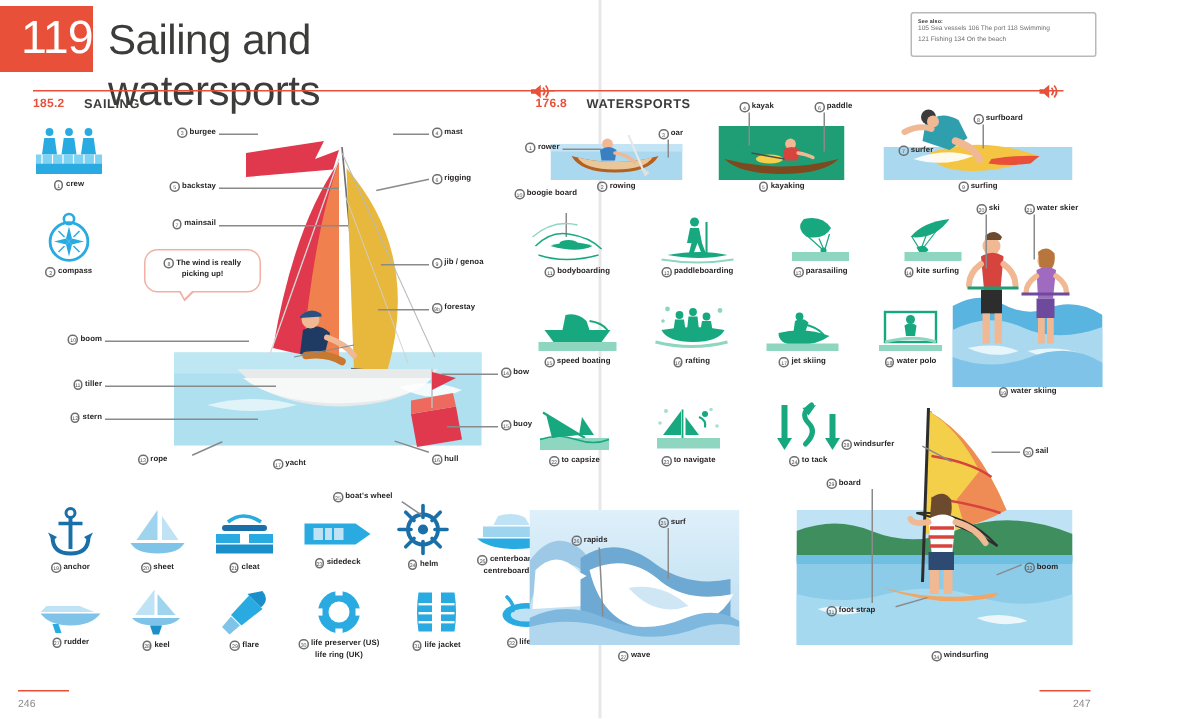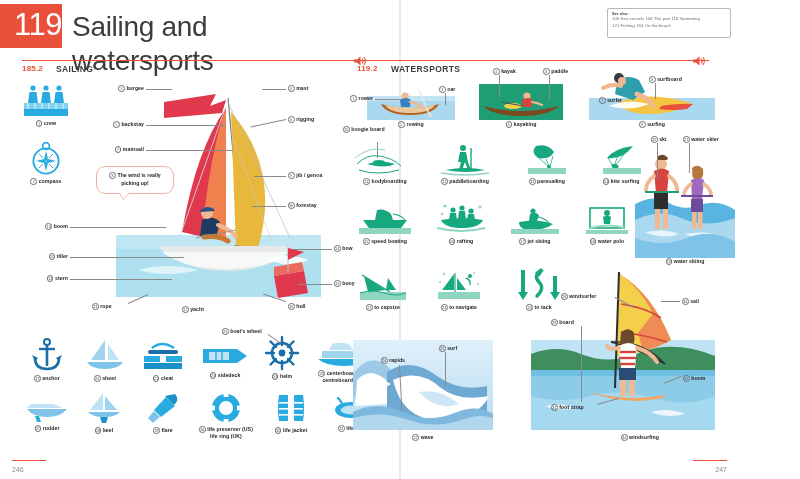--- a/index.html
+++ b/index.html
@@ -476,21 +476,21 @@
     <div class="sa-line">105 Sea vessels  106 The port  118 Swimming</div>
     <div class="sa-line">121 Fishing  134 On the beach</div>
   </div>
 
   <div class="sec-rule" style="left:18px; top:60px; width:352px;"></div>
   <svg class="speaker" style="left:352px; top:55px;" viewBox="0 0 16 12">
     <polygon points="2,4.5 5,4.5 8.5,1.5 8.5,10.5 5,7.5 2,7.5" fill="#e8503a"></polygon>
     <path d="M10,3.5 Q12.2,6 10,8.5" stroke="#e8503a" stroke-width="1.1" fill="none"></path>
     <path d="M11.8,2 Q15,6 11.8,10" stroke="#e8503a" stroke-width="1.1" fill="none"></path>
   </svg>
-  <div class="sec-num" style="left:18px; top:64px;">119.2</div>
+  <div class="sec-num" style="left:18px; top:64px;">176.8</div>
   <div class="sec-name" style="left:52px; top:64px;">WATERSPORTS</div>
 
   <svg class="scene" style="left:28px; top:84px; width:88px; height:36px;" viewBox="0 0 88 36">
     <rect x="0" y="12" width="88" height="24" fill="#aad8ef"></rect>
     <rect x="0" y="12" width="88" height="5" fill="#c3e4f5"></rect>
     <path d="M14 20 q30 8 58 0 q-6 11 -29 11 q-23 0 -29 -11z" fill="#b5601f"></path>
     <path d="M18 21 q26 6 50 0 q-5 8 -25 8 q-20 0 -25 -8z" fill="#e8c79a"></path>
     <circle cx="38" cy="12" r="3.6" fill="#f0b893"></circle>
     <path d="M33 16 q6 -4 11 0 l-1 7 h-9z" fill="#3a7fc1"></path>
     <path d="M43 18 q8 1 13 6" stroke="#f0b893" stroke-width="2.4" fill="none" stroke-linecap="round"></path>

